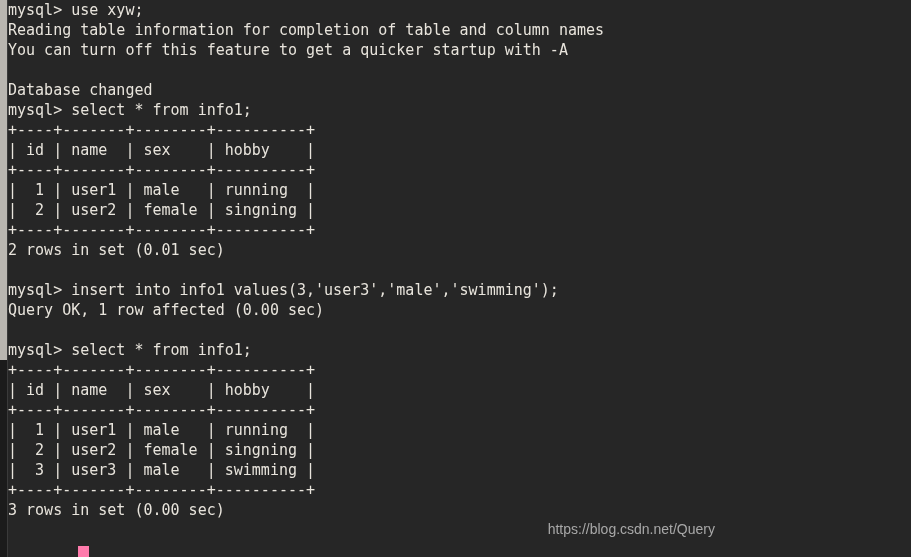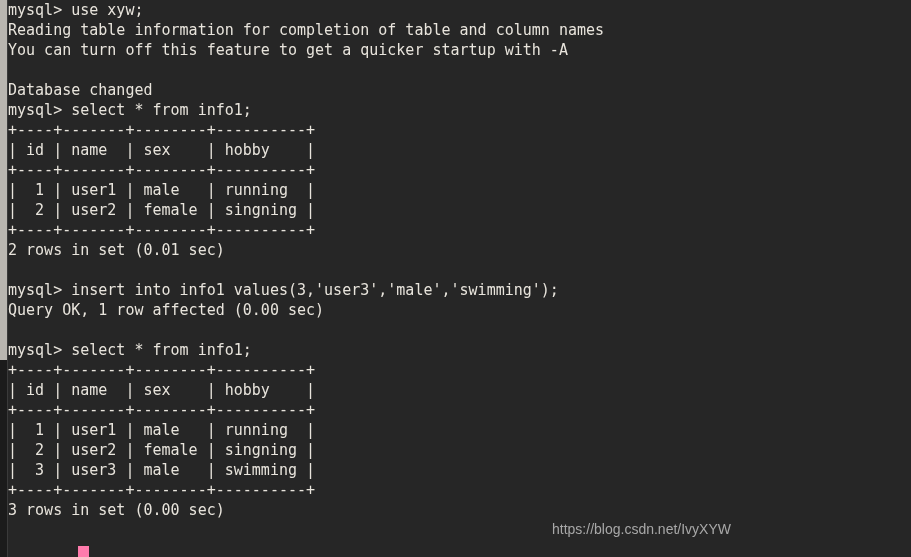--- a/index.html
+++ b/index.html
@@ -7,21 +7,20 @@
     padding: 0;
     background: #262626;
   }
   #terminal {
     position: relative;
     width: 723px;
     height: 557px;
     background: #262626;
     overflow: hidden;
     font-family: "DejaVu Sans Mono", "Liberation Mono", monospace;
-    padding-left: 16px;
   }
 
   
   #scrollbar-track {
     position: absolute;
     left: 0;
     top: 0;
     width: 7px;
     height: 557px;
     background: #1b1b1b;
@@ -93,15 +92,15 @@
   </div>
 
   <div id="console"><div class="line">mysql&gt; use xyw;</div><div class="line">Reading table information for completion of table and column names</div><div class="line">You can turn off this feature to get a quicker startup with -A</div><div class="line"></div><div class="line">Database changed</div><div class="line">mysql&gt; select * from info1;</div><div class="line">+----+-------+--------+----------+</div><div class="line">| id | name  | sex    | hobby    |</div><div class="line">+----+-------+--------+----------+</div><div class="line">|  1 | user1 | male   | running  |</div><div class="line">|  2 | user2 | female | singning |</div><div class="line">+----+-------+--------+----------+</div><div class="line">2 rows in set (0.01 sec)</div><div class="line"></div><div class="line">mysql&gt; insert into info1 values(3,'user3','male','swimming');</div><div class="line">Query OK, 1 row affected (0.00 sec)</div><div class="line"></div><div class="line">mysql&gt; select * from info1;</div><div class="line">+----+-------+--------+----------+</div><div class="line">| id | name  | sex    | hobby    |</div><div class="line">+----+-------+--------+----------+</div><div class="line">|  1 | user1 | male   | running  |</div><div class="line">|  2 | user2 | female | singning |</div><div class="line">|  3 | user3 | male   | swimming |</div><div class="line">+----+-------+--------+----------+</div><div class="line">3 rows in set (0.00 sec)</div><div class="line"></div></div>
 
   <div id="last-prompt-line">
     
   </div>
 
   <div id="cursor-block"></div>
 
-  <div id="watermark">https://blog.csdn.net/IvyXYW</div>
+  <div id="watermark">https://blog.csdn.net/Query</div>
 
 </div>
 
 </body></html>

